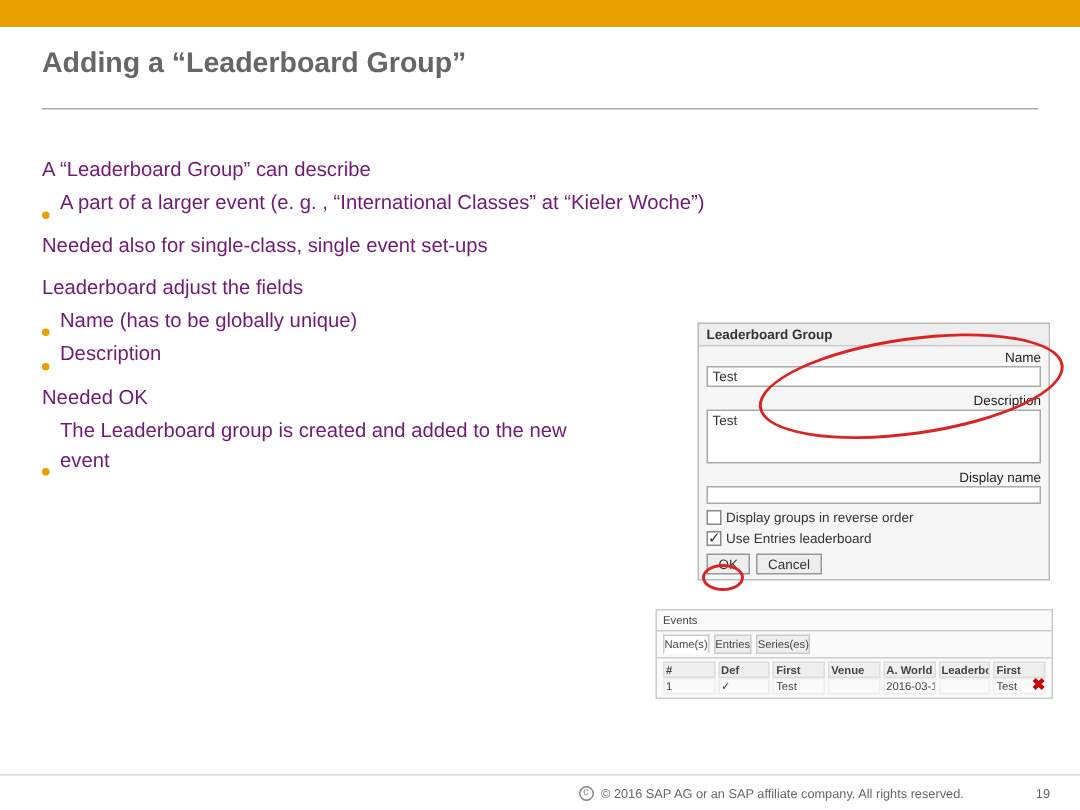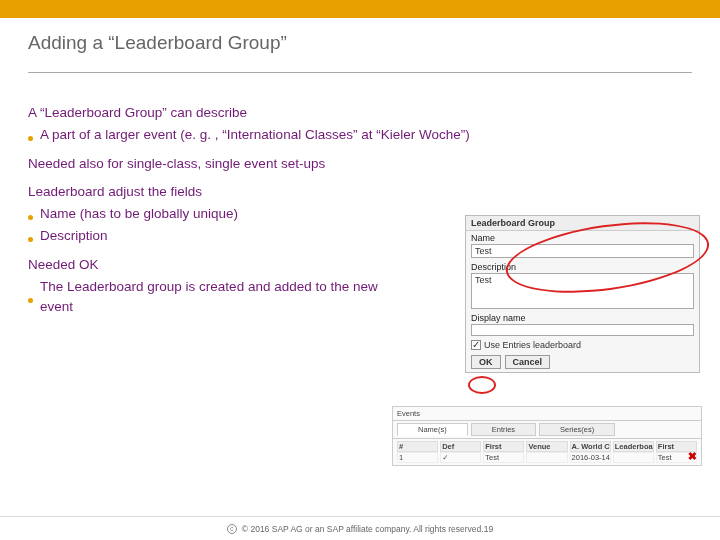--- a/index.html
+++ b/index.html
@@ -15,38 +15,38 @@
     width: 100%;
     height: 18px;
     background: #e8a000;
   }
   .content {
     padding: 14px 28px 0 28px;
   }
   .title {
     color: #666;
     font-size: 19px;
-    font-weight: normal;
+    font-weight: bold;
     margin-bottom: 18px;
   }
   .hr {
     border: none;
     border-top: 1px solid #aaa;
     margin-bottom: 30px;
   }
   .body-text {
     font-size: 13.5px;
     color: #701a75;
     line-height: 1.5;
   }
   .body-text p { margin-bottom: 2px; }
   .body-text .sp { margin-top: 8px; }
   .bullet-row {
     display: flex;
-    align-items: center;
+    align-items: flex-end;
     margin-bottom: 2px;
   }
   .bullet-dot {
     width: 5px;
     height: 5px;
     border-radius: 50%;
     background: #e8a000;
     margin-top: 7px;
     margin-right: 7px;
     flex-shrink: 0;
@@ -64,40 +64,40 @@
     font-size: 9px;
     color: #333;
   }
   .dialog .dlg-title {
     padding: 2px 5px;
     font-weight: bold;
     border-bottom: 1px solid #ccc;
     background: #eee;
   }
   .dialog .row { padding: 2px 5px; }
-  .dialog .lbl { display:block; margin-bottom:1px; color:#222; }
+  .dialog .lbl { display:block; margin-bottom:1px; color:#222;text-align:right; }
   .dialog .field {
     background:#fff;
     border:1px solid #aaa;
     padding:1px 3px;
     font-size:9px;
     min-height:12px;
   }
   .dialog .desc { height:36px; }
   .dialog .chk-line { display:flex; align-items:center; gap:3px; }
   .dialog .chkbox {
     width:10px; height:10px;
     border:1px solid #888; background:#fff;
     position:relative; display:inline-block;
   }
   .dialog .chkbox.checked::after{
     content:"✓"; position:absolute; top:-2px; left:0;
     font-size:10px; color:#333;
   }
-  .dialog .btnrow { padding:3px 5px; display:flex; gap:4px;font-weight:bold; }
+  .dialog .btnrow { padding:3px 5px; display:flex; gap:4px; }
   .dialog .btn {
     border:1px solid #999; background:#eee;
     padding:1px 7px; font-size:9px;
   }
   .ellipse {
     position:absolute;
     top:225px; right:10px;
     width:205px; height:65px;
     border:2px solid #d22;
     border-radius:50%;
@@ -111,36 +111,36 @@
     border:2px solid #d22;
     border-radius:50%;
     pointer-events:none;
   }
 
   
   .event-panel {
     position:absolute;
     right:18px;
     top:406px;
-    width:310px;
+    width:265px;
     background:#fafafa;
     border:1px solid #ccc;
     font-size:7.5px;
     color:#444;
   }
   .event-panel .hdr {
     padding:2px 4px;
     border-bottom:1px solid #ccc;
   }
   .event-panel .tabs {
     display:flex; gap:3px;
     padding:2px 4px; font-size:7.5px;
     border-bottom:1px solid #ccc;
   }
-  .event-panel .tabs span { padding:1px 20px; border:1px solid #ccc; background:#eee; }
+  .event-panel .tabs span { padding:1px 0; border:1px solid #ccc; background:#eee; }
   .event-panel .tabs span.active { background:#fff; border-bottom:1px solid #fff; }
   .event-panel .tbl {
     padding:2px 4px;
   }
   .event-panel .tbl .thead, .event-panel .tbl .trow {
     display:flex; gap:2px;
   }
   .event-panel .tbl .thead span {
     font-weight:bold; background:#eee; border:1px solid #ddd;
     padding:0 1px; flex:1; white-space:nowrap; overflow:hidden;
@@ -153,26 +153,27 @@
     position:absolute; right:4px; bottom:2px;
     color:#c00; font-weight:bold; font-size:11px;
   }
 
   .footer {
     position:absolute;
     bottom:0; left:0; right:0;
     height:24px;
     display:flex;
     align-items:center;
-    justify-content:center;
+    justify-content:flex-end;
     padding:0 20px;
     font-size:8.5px;
     color:#666;
     border-top:1px solid #d8d8d8;
     background:#fff;
+    gap:48px;
   }
   .footer .cp { display:flex; align-items:center; gap:5px; }
   .copy-circle {
     width:10px;height:10px;border:1px solid #888;border-radius:50%;
     display:inline-flex;align-items:center;justify-content:center;
     font-size:7px;color:#888;
   }
 </style>
 </head>
 <body>
@@ -222,20 +223,24 @@
   </div>
   <div class="row">
     <span class="lbl">Description</span>
     <div class="field desc">Test</div>
   </div>
   <div class="row">
     <span class="lbl">Display name</span>
     <div class="field"></div>
   </div>
   <div class="row chk-line">
+    <span class="chkbox"></span>
+    <span>Display groups in reverse order</span>
+  </div>
+  <div class="row chk-line">
     <span class="chkbox checked"></span>
     <span>Use Entries leaderboard</span>
   </div>
   <div class="btnrow">
     <span class="btn">OK</span>
     <span class="btn">Cancel</span>
   </div>
 </div>
 <div class="ellipse"></div>
 <div class="ok-circle"></div>

